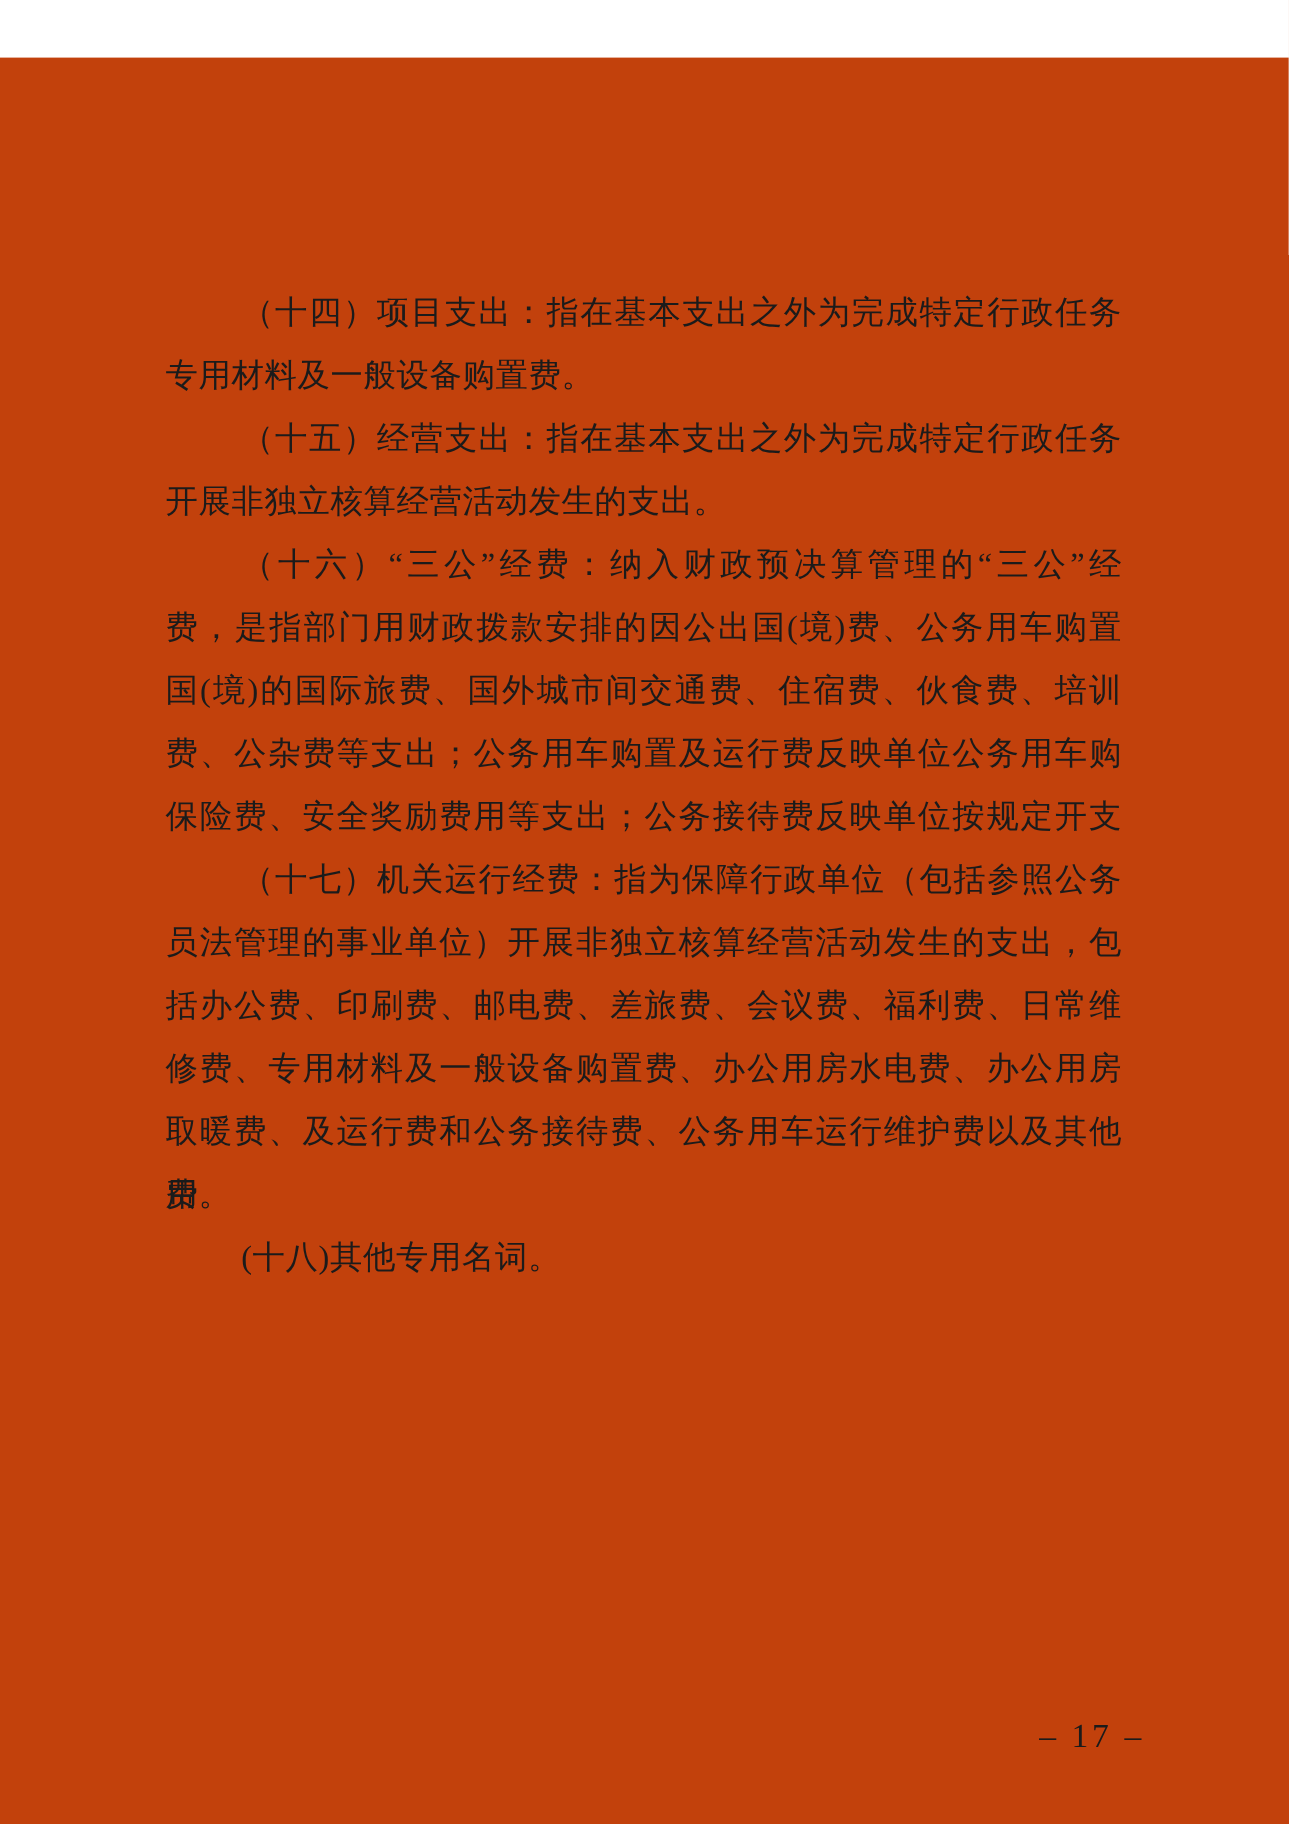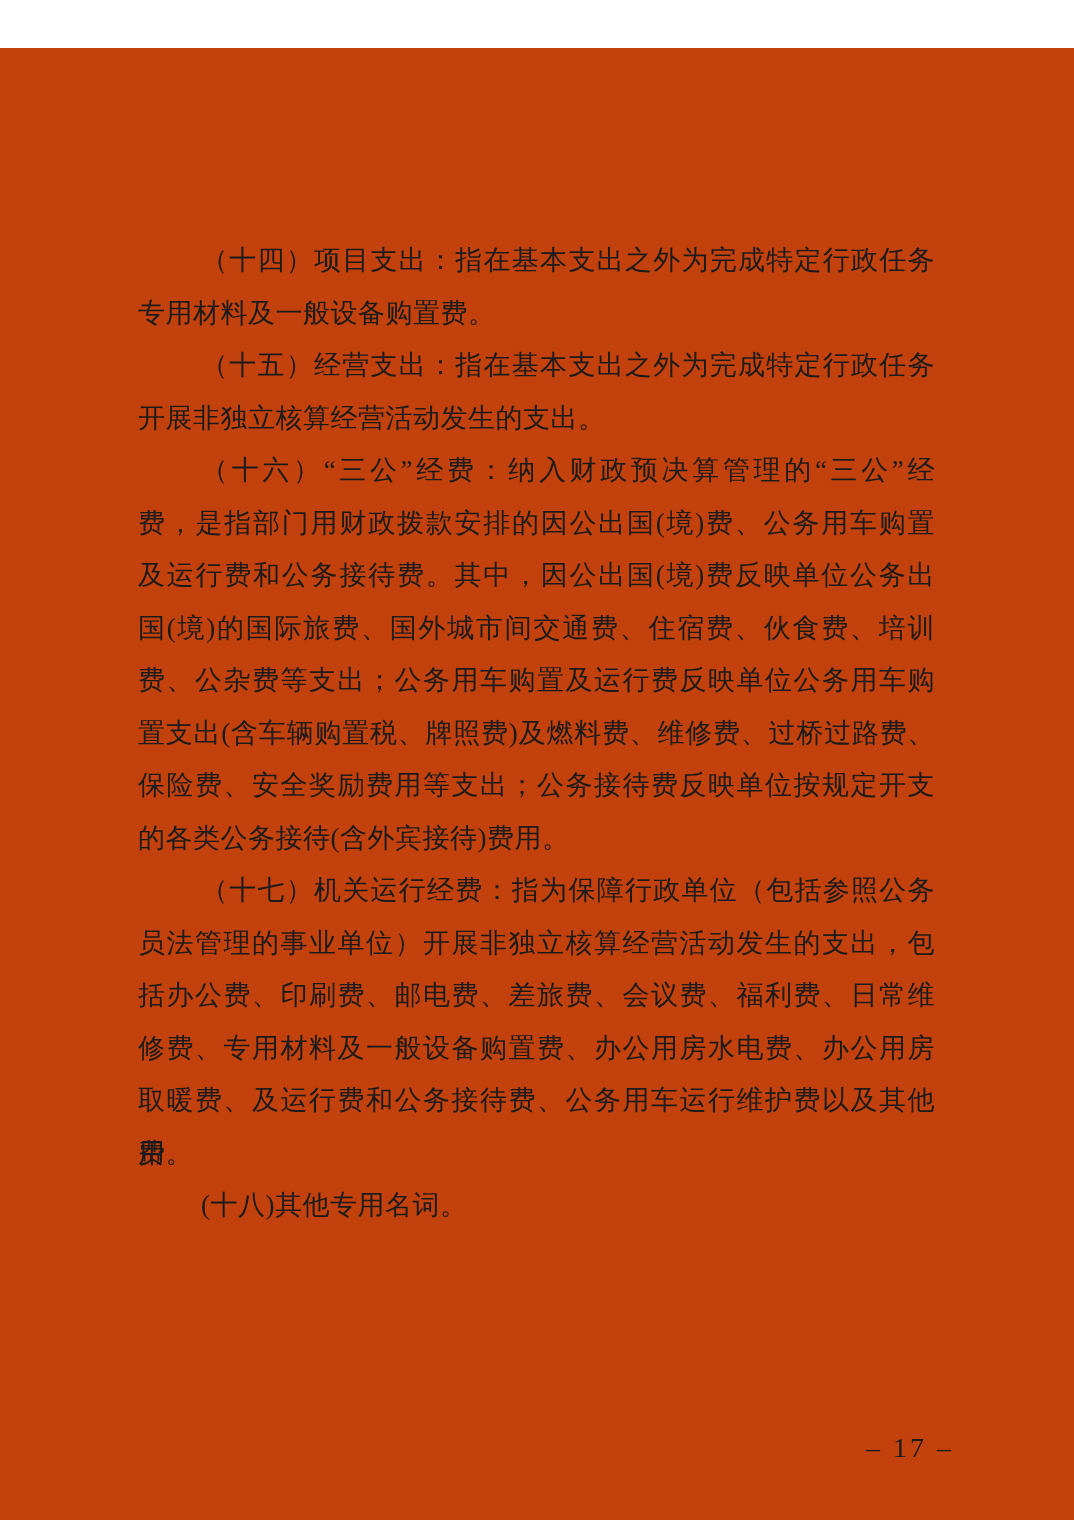--- a/index.html
+++ b/index.html
@@ -56,26 +56,23 @@
 <body>
 
 <div class="page">
   <div class="doc-body" id="doc-body">
       <div class="text-line indent stretch">（十四）项目支出：指在基本支出之外为完成特定行政任务</div>
       <div class="text-line">专用材料及一般设备购置费。</div>
       <div class="text-line indent stretch">（十五）经营支出：指在基本支出之外为完成特定行政任务</div>
       <div class="text-line">开展非独立核算经营活动发生的支出。</div>
       <div class="text-line indent stretch">（十六）“三公”经费：纳入财政预决算管理的“三公”经</div>
       <div class="text-line stretch">费，是指部门用财政拨款安排的因公出国(境)费、公务用车购置</div>
-      <div class="text-line stretch">及运行费和公务接待费。其中，因公出国(境)费反映单位公务出</div>
       <div class="text-line stretch">国(境)的国际旅费、国外城市间交通费、住宿费、伙食费、培训</div>
       <div class="text-line stretch">费、公杂费等支出；公务用车购置及运行费反映单位公务用车购</div>
-      <div class="text-line stretch">置支出(含车辆购置税、牌照费)及燃料费、维修费、过桥过路费、</div>
       <div class="text-line stretch">保险费、安全奖励费用等支出；公务接待费反映单位按规定开支</div>
-      <div class="text-line">的各类公务接待(含外宾接待)费用。</div>
       <div class="text-line indent stretch">（十七）机关运行经费：指为保障行政单位（包括参照公务</div>
       <div class="text-line stretch">员法管理的事业单位）开展非独立核算经营活动发生的支出，包</div>
       <div class="text-line stretch">括办公费、印刷费、邮电费、差旅费、会议费、福利费、日常维</div>
       <div class="text-line stretch">修费、专用材料及一般设备购置费、办公用房水电费、办公用房</div>
       <div class="text-line stretch">取暖费、及运行费和公务接待费、公务用车运行维护费以及其他费</div>
       <div class="text-line">用。</div>
       <div class="text-line indent">(十八)其他专用名词。</div>
     </div>
   <div class="page-number">– 17 –</div>
 </div>

